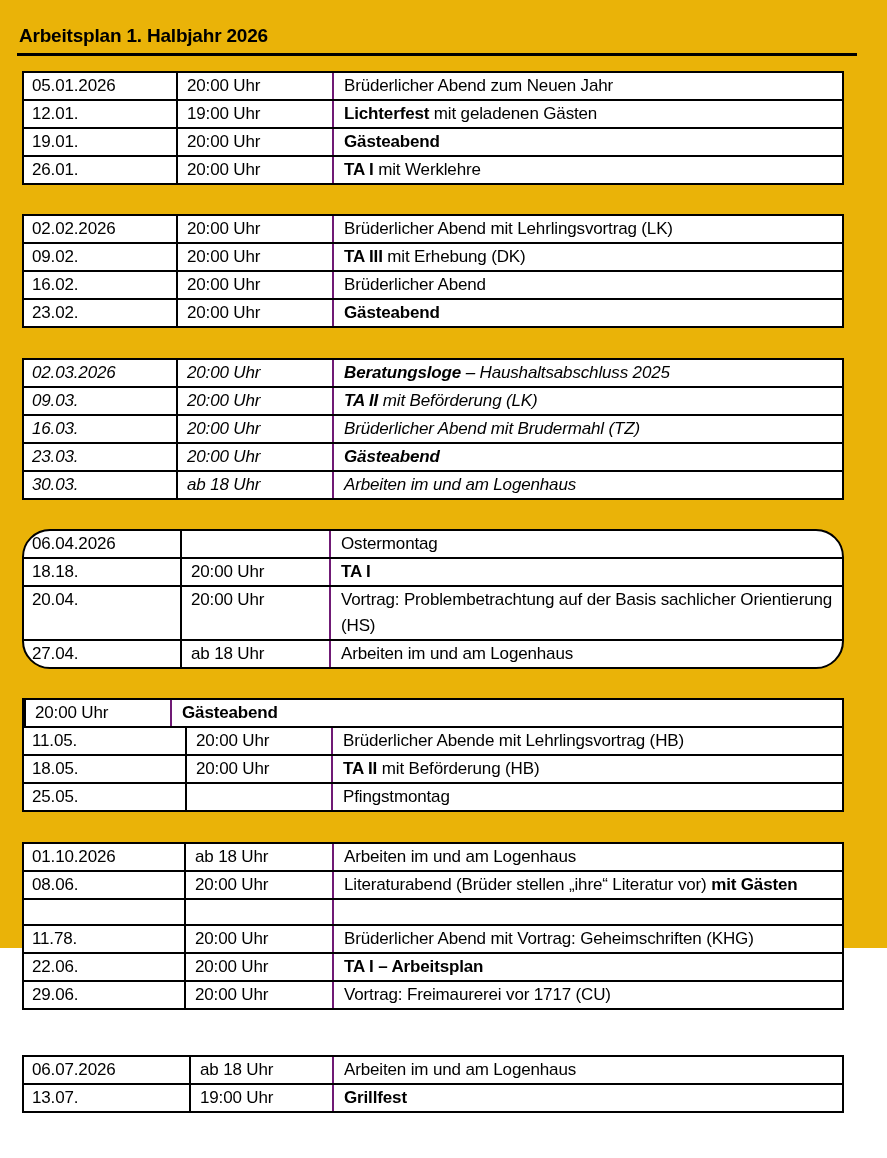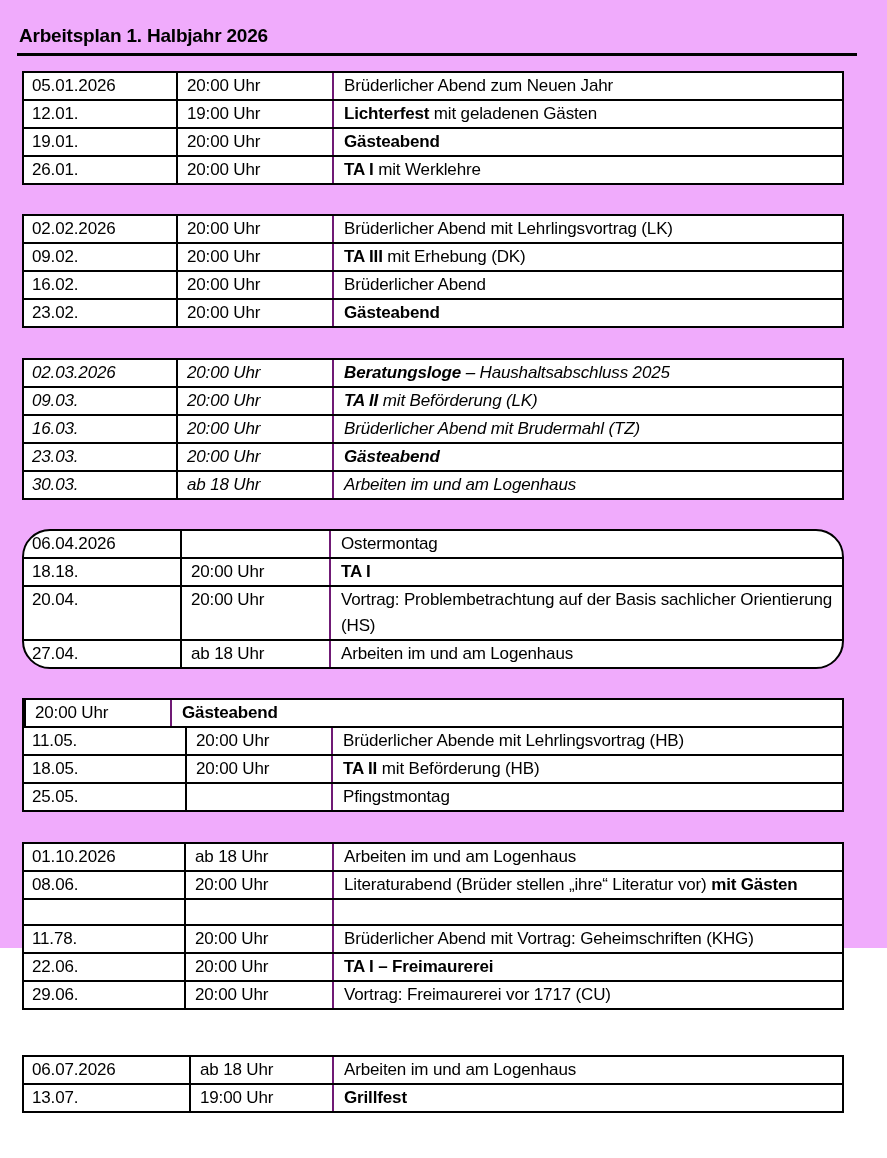--- a/index.html
+++ b/index.html
@@ -8,21 +8,21 @@
   body {
     width: 887px;
     height: 1158px;
     font-family: "Liberation Sans", "DejaVu Sans", sans-serif;
     color: #000;
     overflow: hidden;
   }
   .page {
     width: 887px;
     height: 948px;
-    background: #f0abfc;
+    background: #eab308;
   }
   .title {
     padding-top: 24px;
     margin-left: 19px;
     font-size: 19px;
     line-height: 24px;
     font-weight: 700;
     letter-spacing: -0.2px;
   }
   .title-rule {
@@ -210,21 +210,21 @@
           <div class="cell desc"></div>
         </div>
         <div class="row">
           <div class="cell date">11.78.</div>
           <div class="cell time">20:00 Uhr</div>
           <div class="cell desc"><span>Brüderlicher Abend mit Vortrag: Geheimschriften (KHG)</span></div>
         </div>
         <div class="row">
           <div class="cell date">22.06.</div>
           <div class="cell time">20:00 Uhr</div>
-          <div class="cell desc"><span class="b">TA I – Freimaurerei</span></div>
+          <div class="cell desc"><span class="b">TA I – Arbeitsplan</span></div>
         </div>
         <div class="row">
           <div class="cell date">29.06.</div>
           <div class="cell time">20:00 Uhr</div>
           <div class="cell desc"><span>Vortrag: Freimaurerei vor 1717 (CU)</span></div>
         </div>
       </div>
       <div class="table" style="--col1: 165px; --col2: 143px; margin-top: 45px;">
         <div class="row">
           <div class="cell date">06.07.2026</div>

